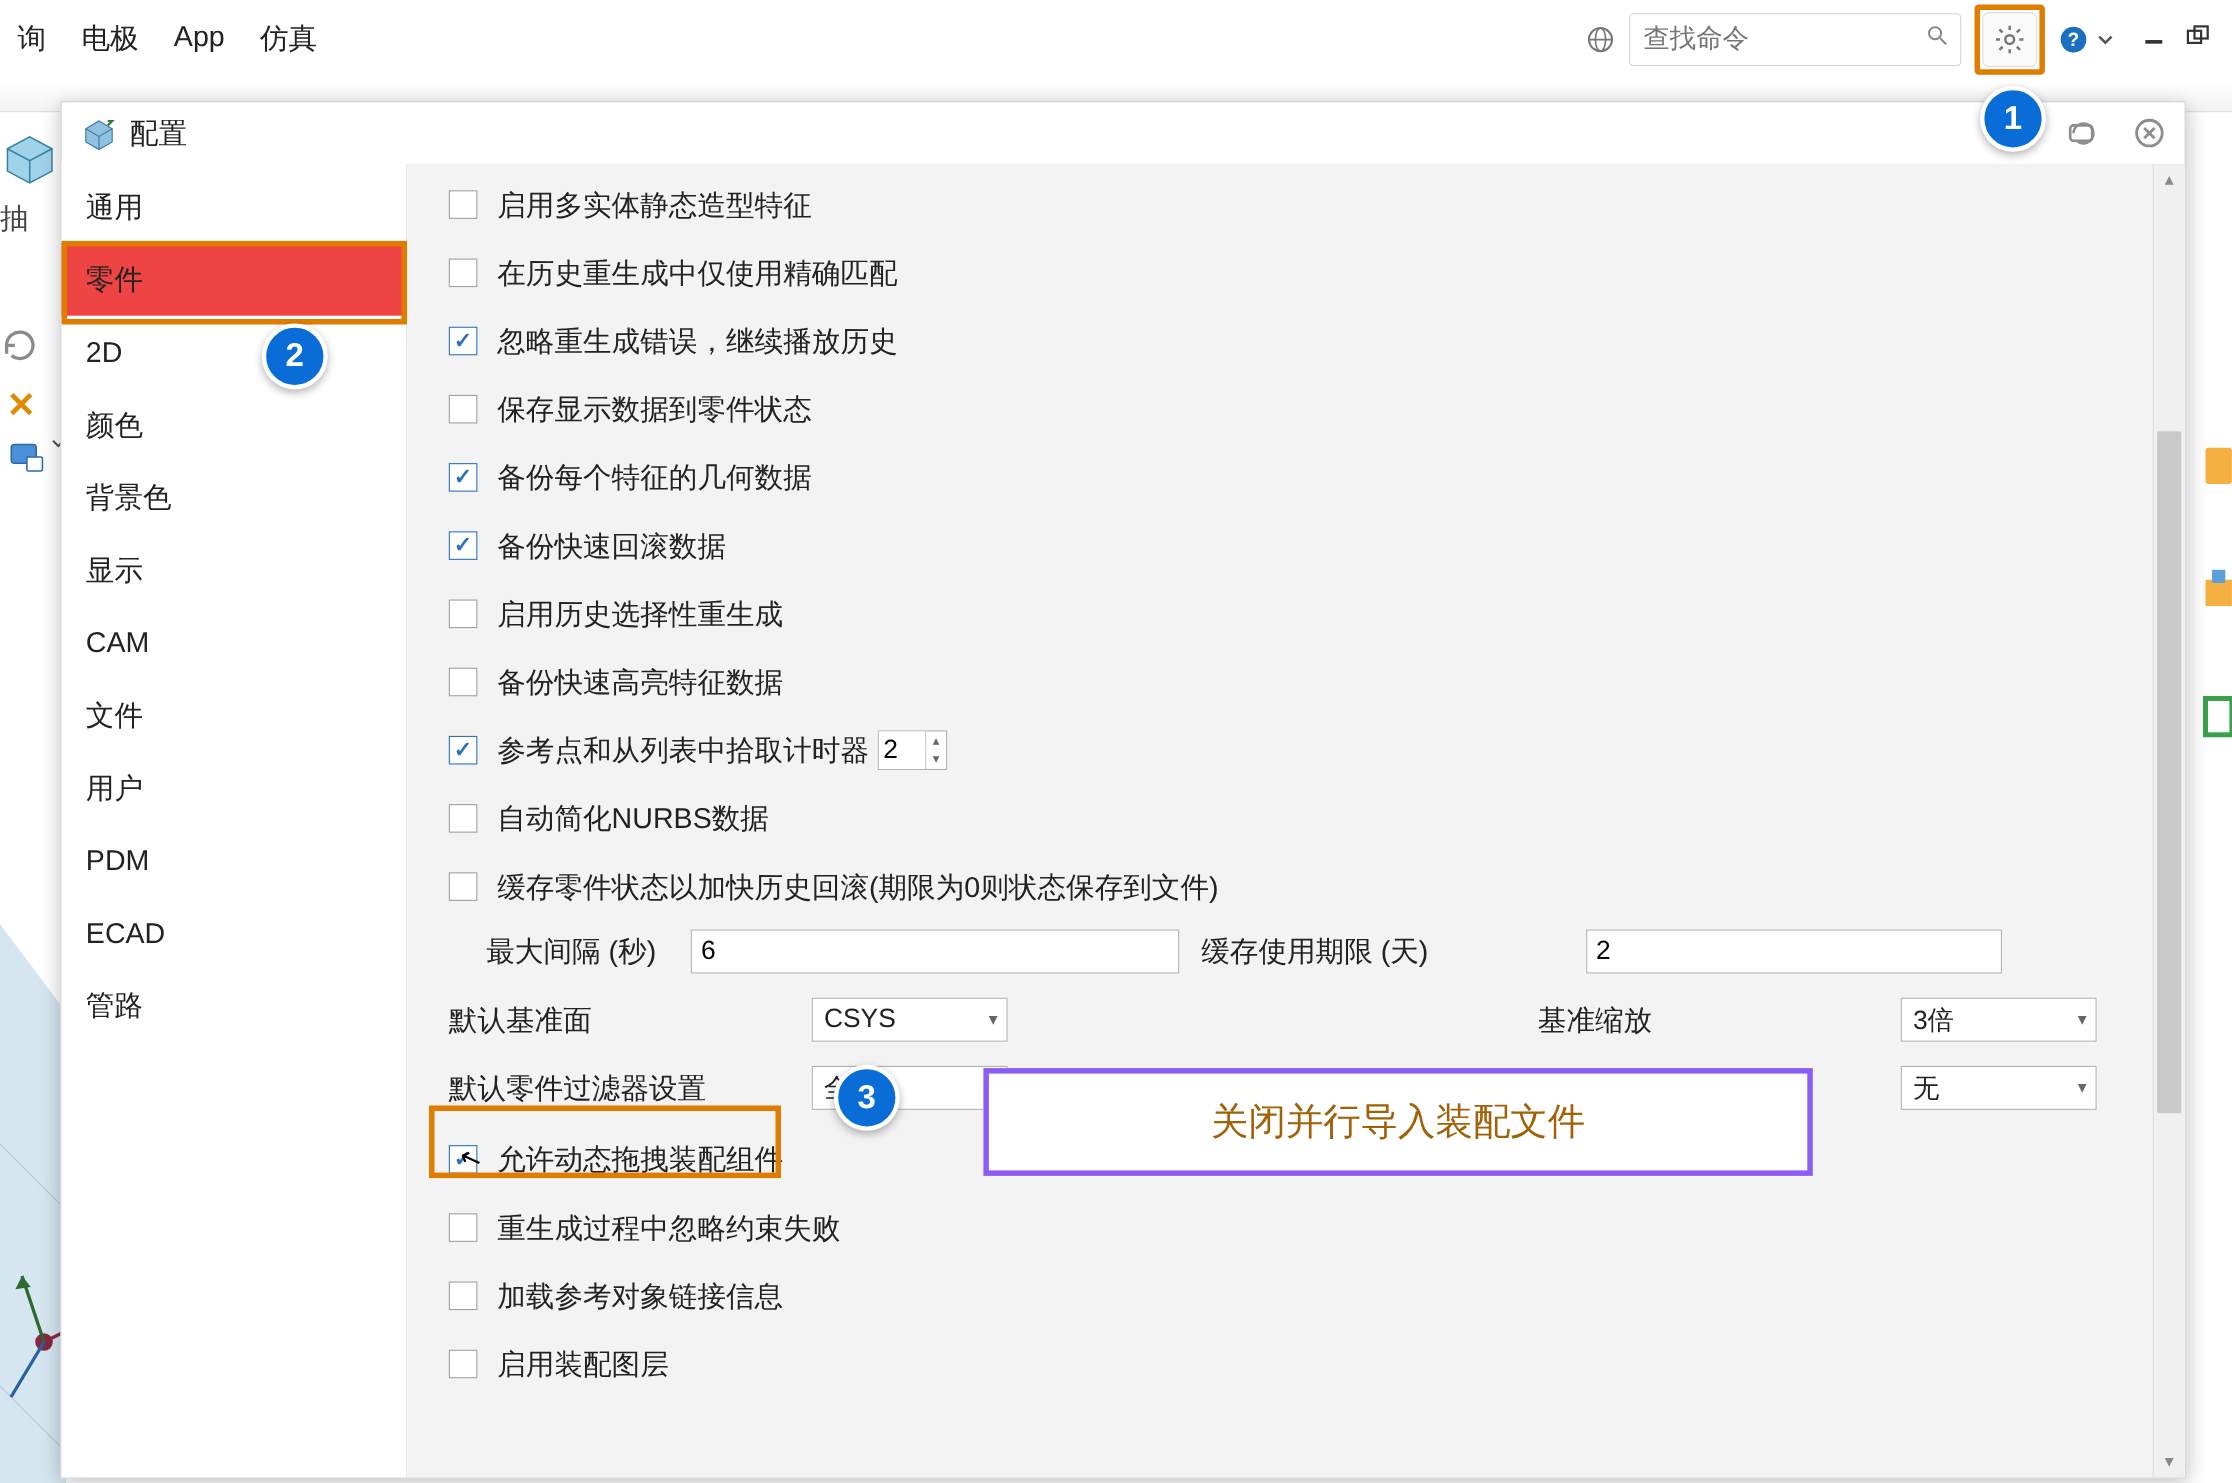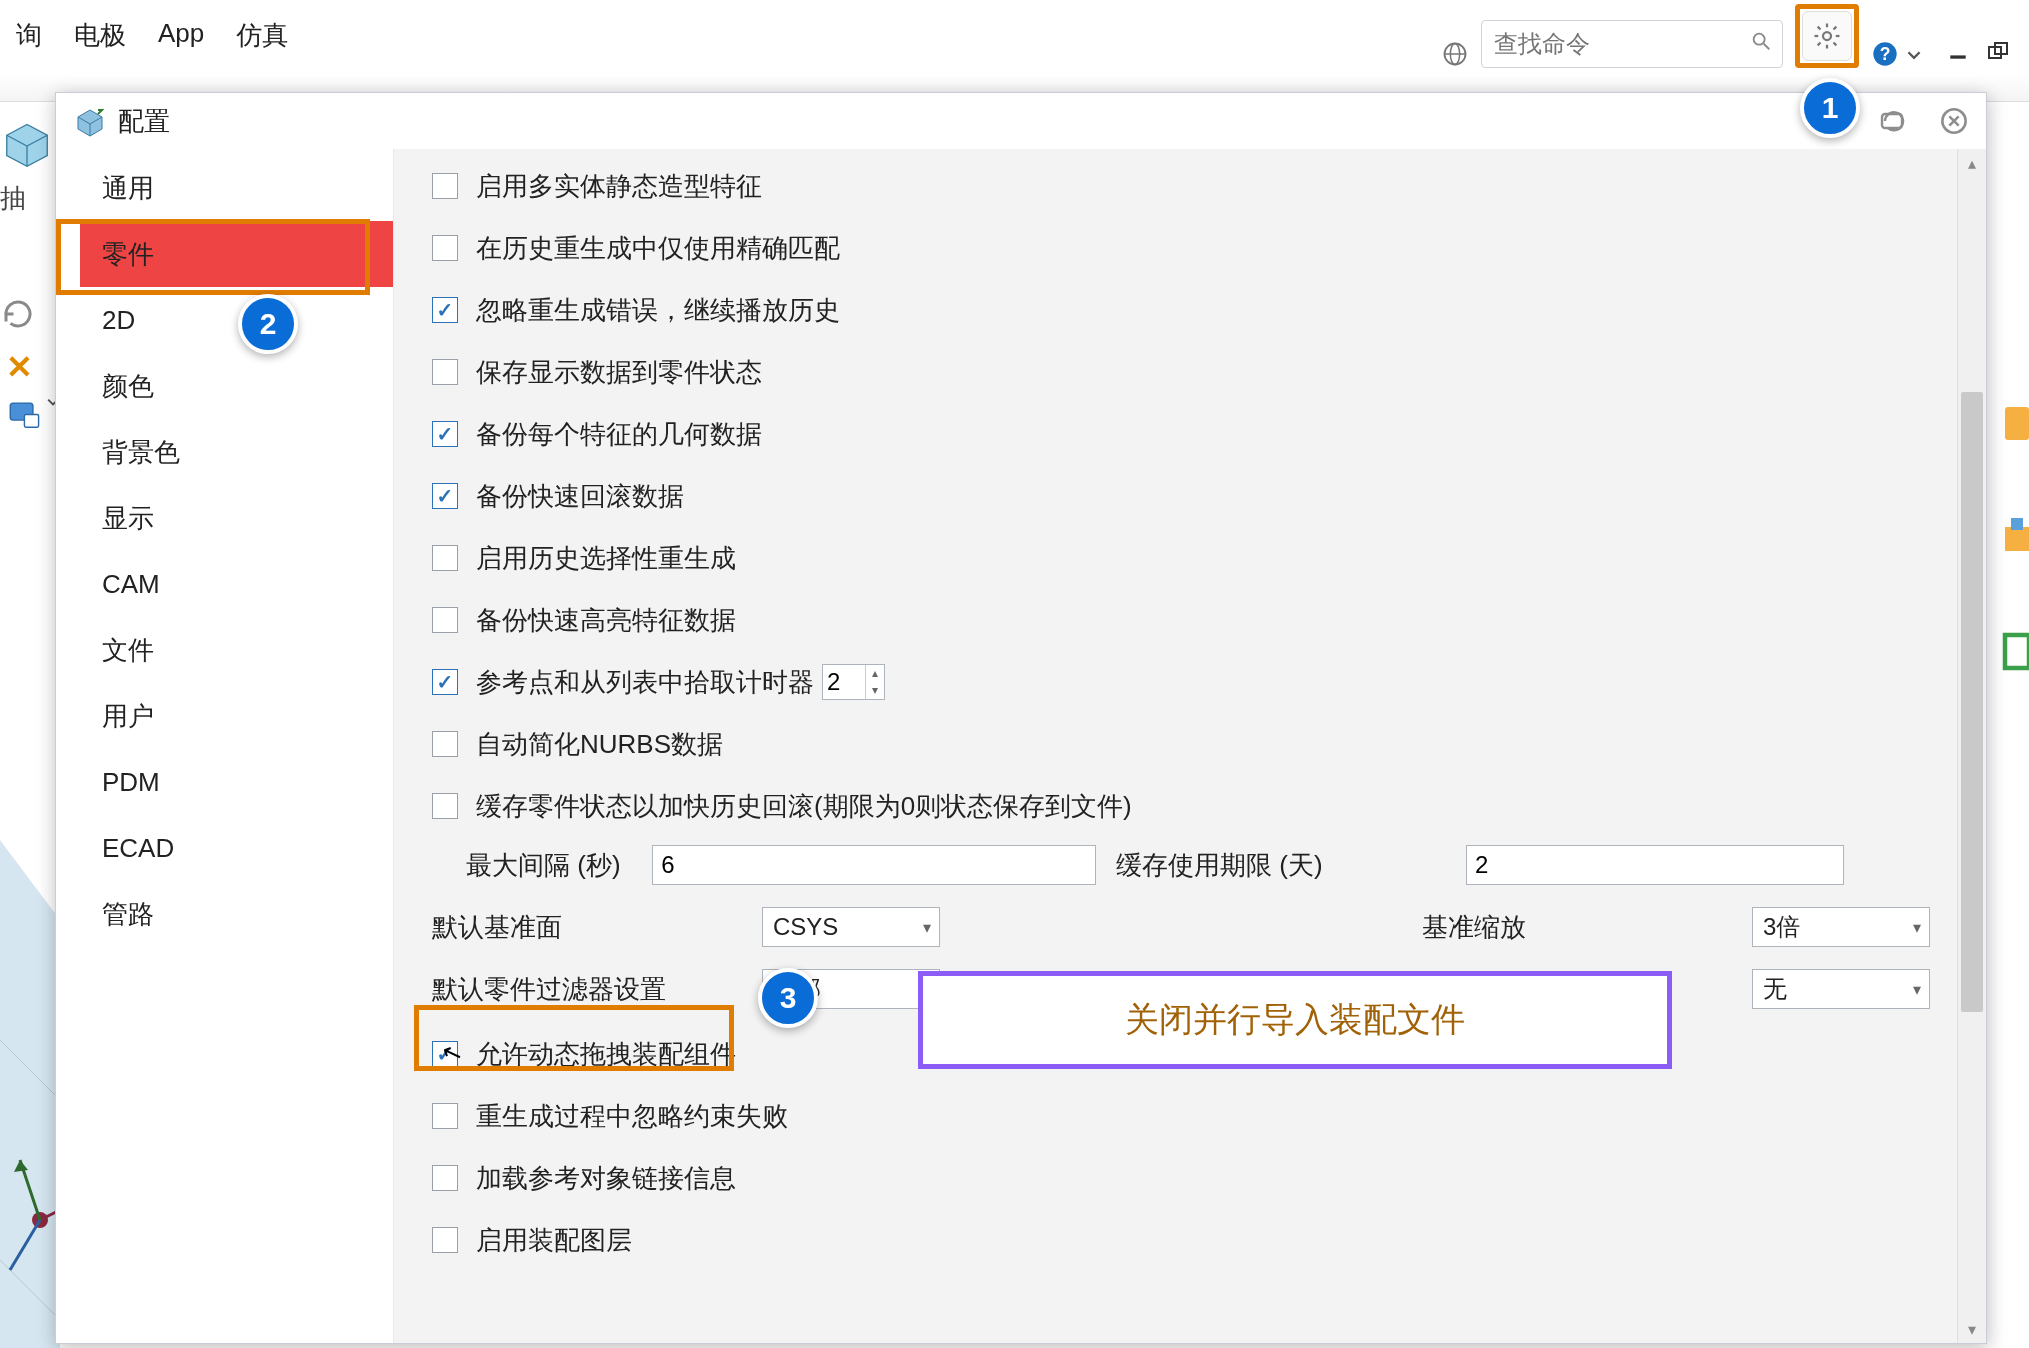--- a/index.html
+++ b/index.html
@@ -26,21 +26,21 @@
     gap: 0;
     font-size: 26px;
     color: #222;
   }
   .topbar-menu .mitem {
     padding: 10px 16px;
   }
   .topbar-right {
     margin-left: auto;
     display: flex;
-    align-items: flex-end;
+    align-items: center;
     gap: 12px;
     padding-right: 18px;
   }
   .globe-icon svg, .help-icon svg, .min-icon svg, .rest-icon svg, .close-icon svg {
     display:block;
   }
   .searchbox {
     width: 280px;
     height: 46px;
     border: 1px solid #cfd4da;
@@ -151,21 +151,20 @@
   .reset-btn svg, .closex-btn svg { display:block; }
   .dialog-body {
     position:absolute; top:56px; left:0; right:0; bottom:0;
     display:flex;
   }
   .nav {
     width: 313px;
     border-right: 1px solid #e8e8e8;
     background:#fff;
     padding-top: 6px;
-    padding-left: 24px;
   }
   .nav-item {
     height: 66px;
     display:flex; align-items:center;
     padding-left: 22px;
     font-size: 26px;
     color:#222;
   }
   .nav-item.selected {
     background: #ef4444;

